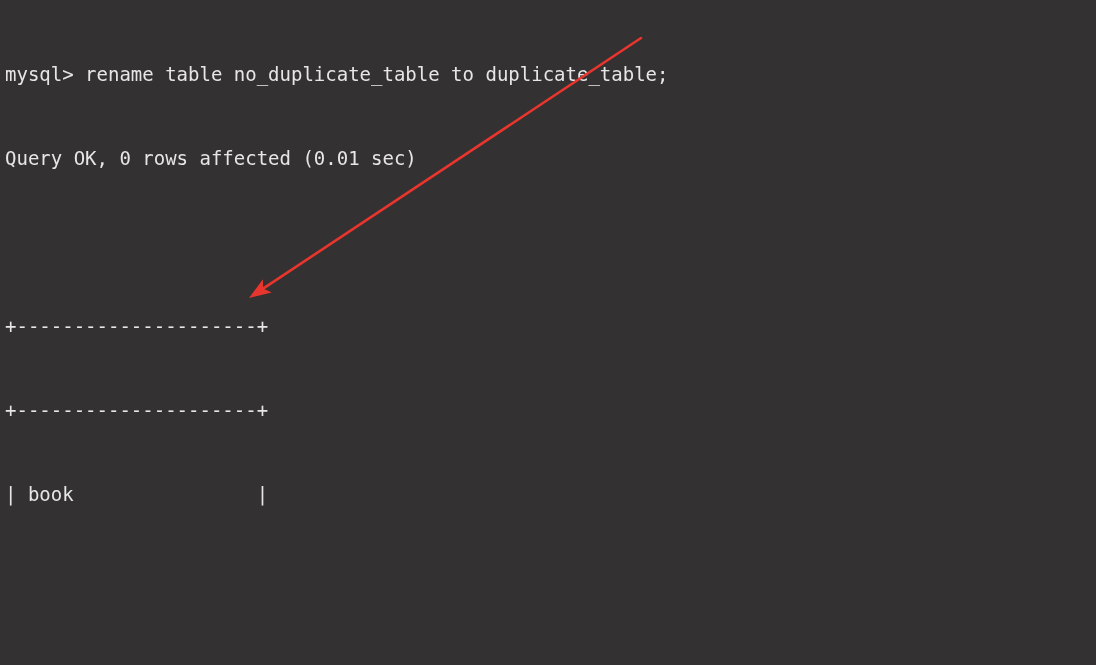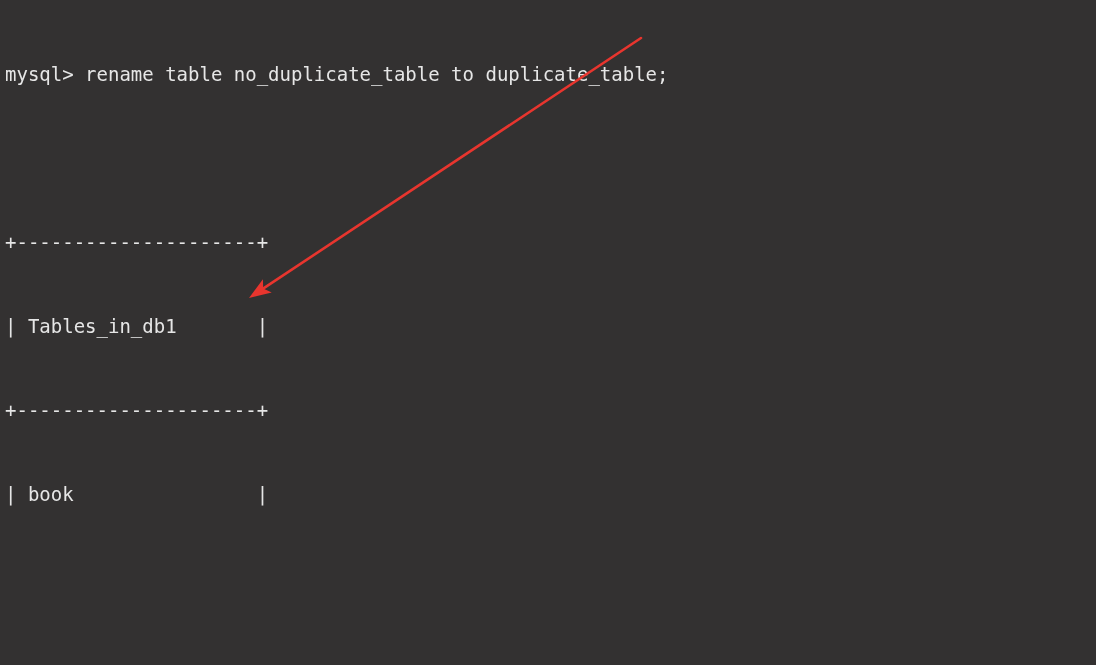--- a/index.html
+++ b/index.html
@@ -46,23 +46,23 @@
     pointer-events: none;
   }
 </style>
 </head>
 <body style="background: rgb(51, 49, 49);">
 
 <div id="terminal" style="background: rgb(51, 49, 49); color: rgb(230, 230, 230);">
 
   <div id="screen">
     <div class="line">mysql&gt; rename table no_duplicate_table to duplicate_table;</div>
+    <div class="line">Query OK, 0 rows affected (0.01 sec)</div>
     <div class="line blank"></div>
     <div class="line">+---------------------+</div>
-    <div class="line">| Tables_in_db1       |</div>
     <div class="line">+---------------------+</div>
     <div class="line">| book                |</div>
     
     
     
     
     
     
     
     

